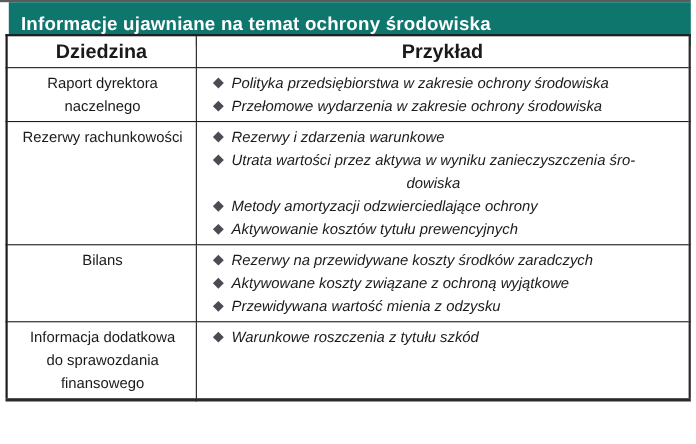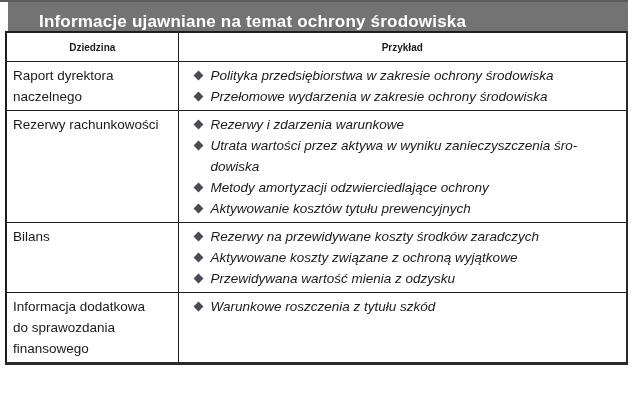--- a/index.html
+++ b/index.html
@@ -13,47 +13,47 @@
   .page { position: relative; width: 633px; height: 404px; }
 
   .top-rule {
     position: absolute; top: 0; left: 0;
     width: 628px; height: 2px;
     background: #5a5b5d;
   }
   .title-bar {
     position: absolute; top: 2px; left: 8px;
     width: 620px; height: 40px;
-    background: #737373;
+    background: #0f766e;
     box-sizing: border-box;
-    padding-left: 31px;
+    padding-left: 11px;
     display: flex; align-items: center;
   }
   .title-bar span {
     color: #ffffff;
     font-size: 17px;
     font-weight: bold;
     letter-spacing: 0.2px;
     white-space: nowrap;
   }
 
   table.disclosure {
     position: absolute; top: 31px; left: 5px;
     width: 623px;
     border-collapse: collapse;
     table-layout: fixed;
     border: 2px solid #1d1d1f;
     border-right: 2px solid #2a2a2c;
     border-bottom: 3px solid #2a2a2c;
   }
   col.c1 { width: 172px; }
-  th, td { border: 1px solid #1d1d1f; }
+  th, td { border: 1px solid #1d1d1f; text-align: center; }
   th {
     height: 26px;
-    font-size: 10px;
+    font-size: 18px;
     font-weight: bold;
     text-align: center;
     vertical-align: middle;
     background: #ffffff;
   }
   td {
     vertical-align: top;
     font-size: 13.5px;
     line-height: 21px;
     padding: 3px 4px 3px 6px;

